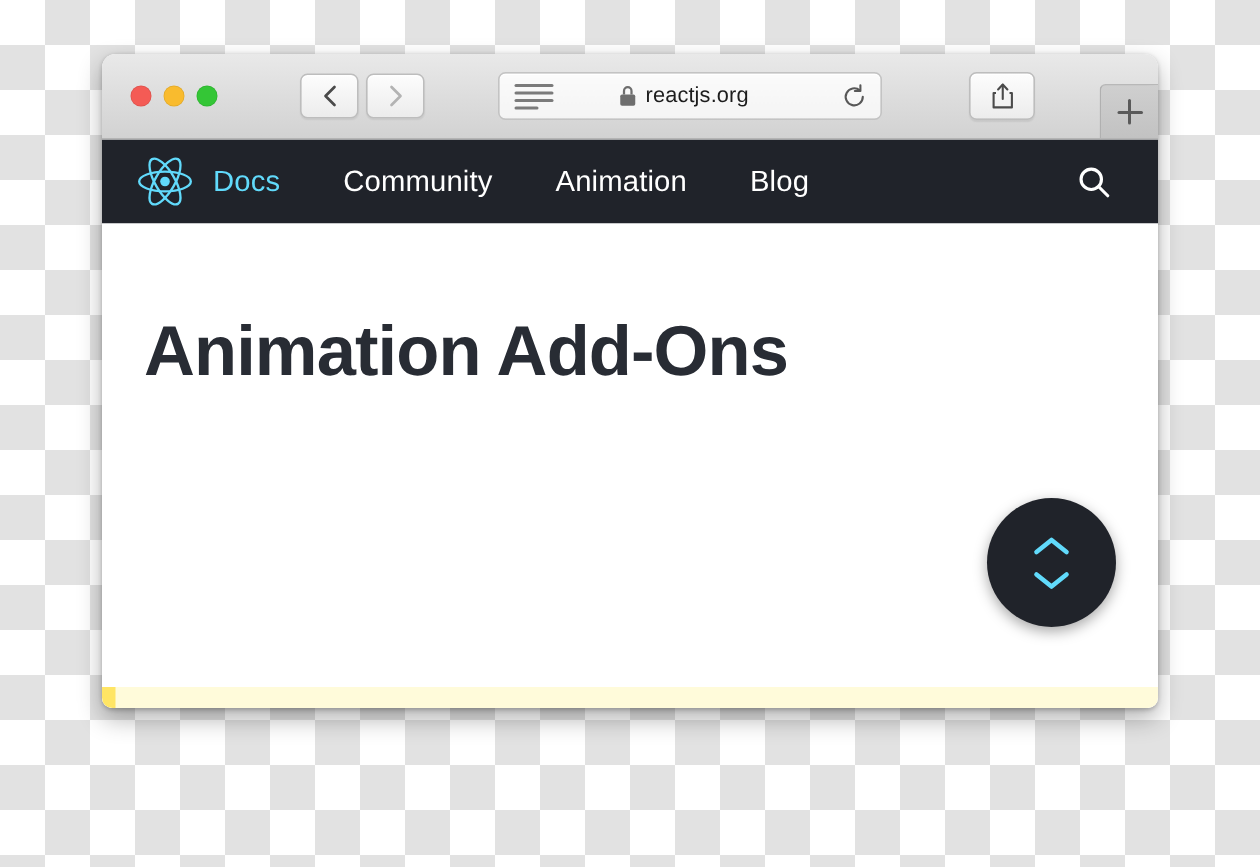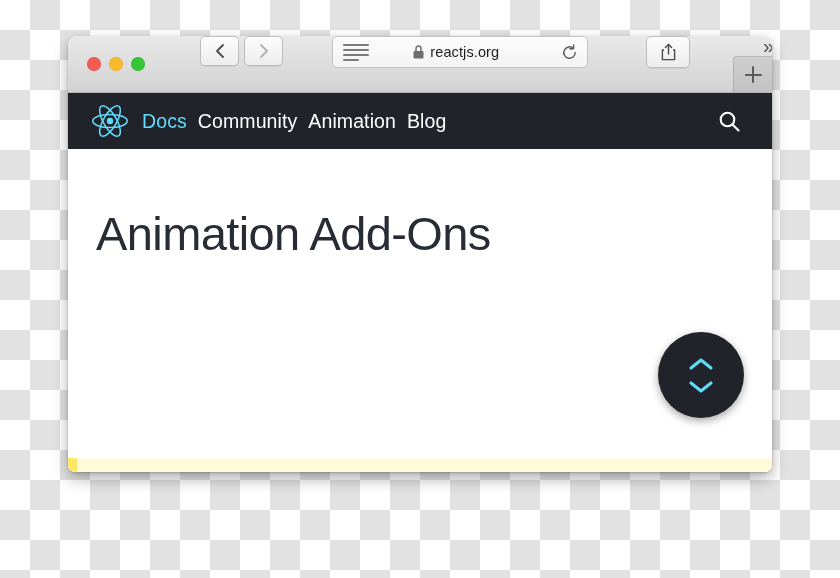--- a/index.html
+++ b/index.html
@@ -41,20 +41,21 @@
     background: #ffffff;
   }
 
   
   .titlebar {
     position: relative;
     height: 56px;
     background: linear-gradient(to bottom, #e9e9e9 0%, #dcdcdc 55%, #d2d2d2 100%);
     border-bottom: 1px solid #b4b4b4;
     display: flex;
+    align-items: center;
     gap: 33px;
   }
 
   .traffic {
     display: flex;
     align-items: center;
     gap: 8px;
     margin-left: 19px;
   }
   .tl {
@@ -191,21 +192,21 @@
     height: 56px;
     background: #20232a;
     display: flex;
     align-items: center;
     padding: 0 0 0 24px;
   }
   .logo { width: 36px; height: 36px; display: block; margin-right: 14px; }
   .navlinks {
     display: flex;
     align-items: center;
-    gap: 11px;
+    gap: 42px;
   }
   .navlink {
     font-size: 19.5px;
     color: #ffffff;
     letter-spacing: 0.1px;
     white-space: nowrap;
   }
   .navlink.active { color: #61dafb; }
   .searchwrap {
     margin-left: auto;
@@ -217,21 +218,21 @@
   
   .page {
     position: relative;
     height: 324px;
     background: #ffffff;
   }
   .page-title {
     margin: 0;
     padding: 60px 0 0 28px;
     font-size: 47px;
-    font-weight: normal;
+    font-weight: bold;
     color: #282c34;
     letter-spacing: -0.6px;
     line-height: 1.05;
   }
 
   .note {
     position: absolute;
     left: 0;
     right: 0;
     top: 309px;

